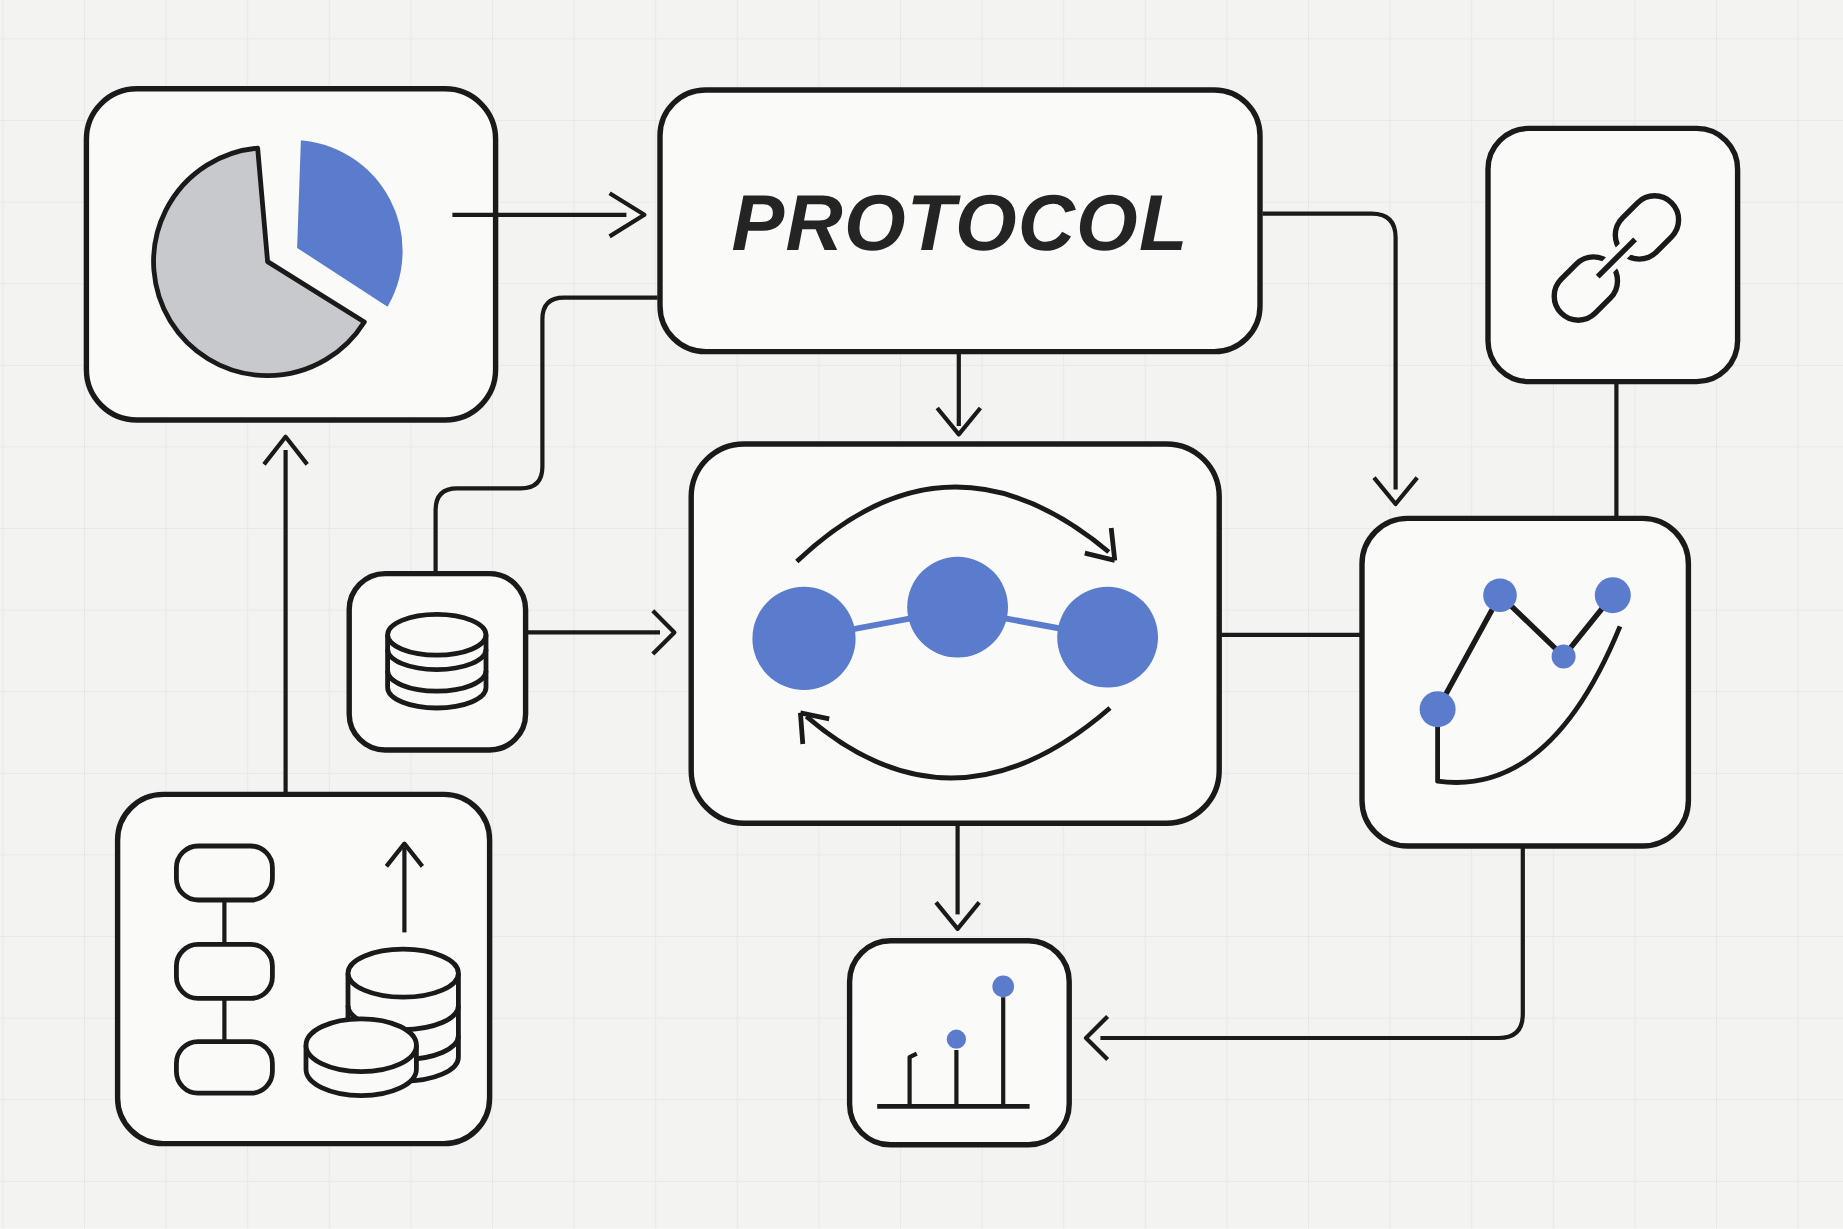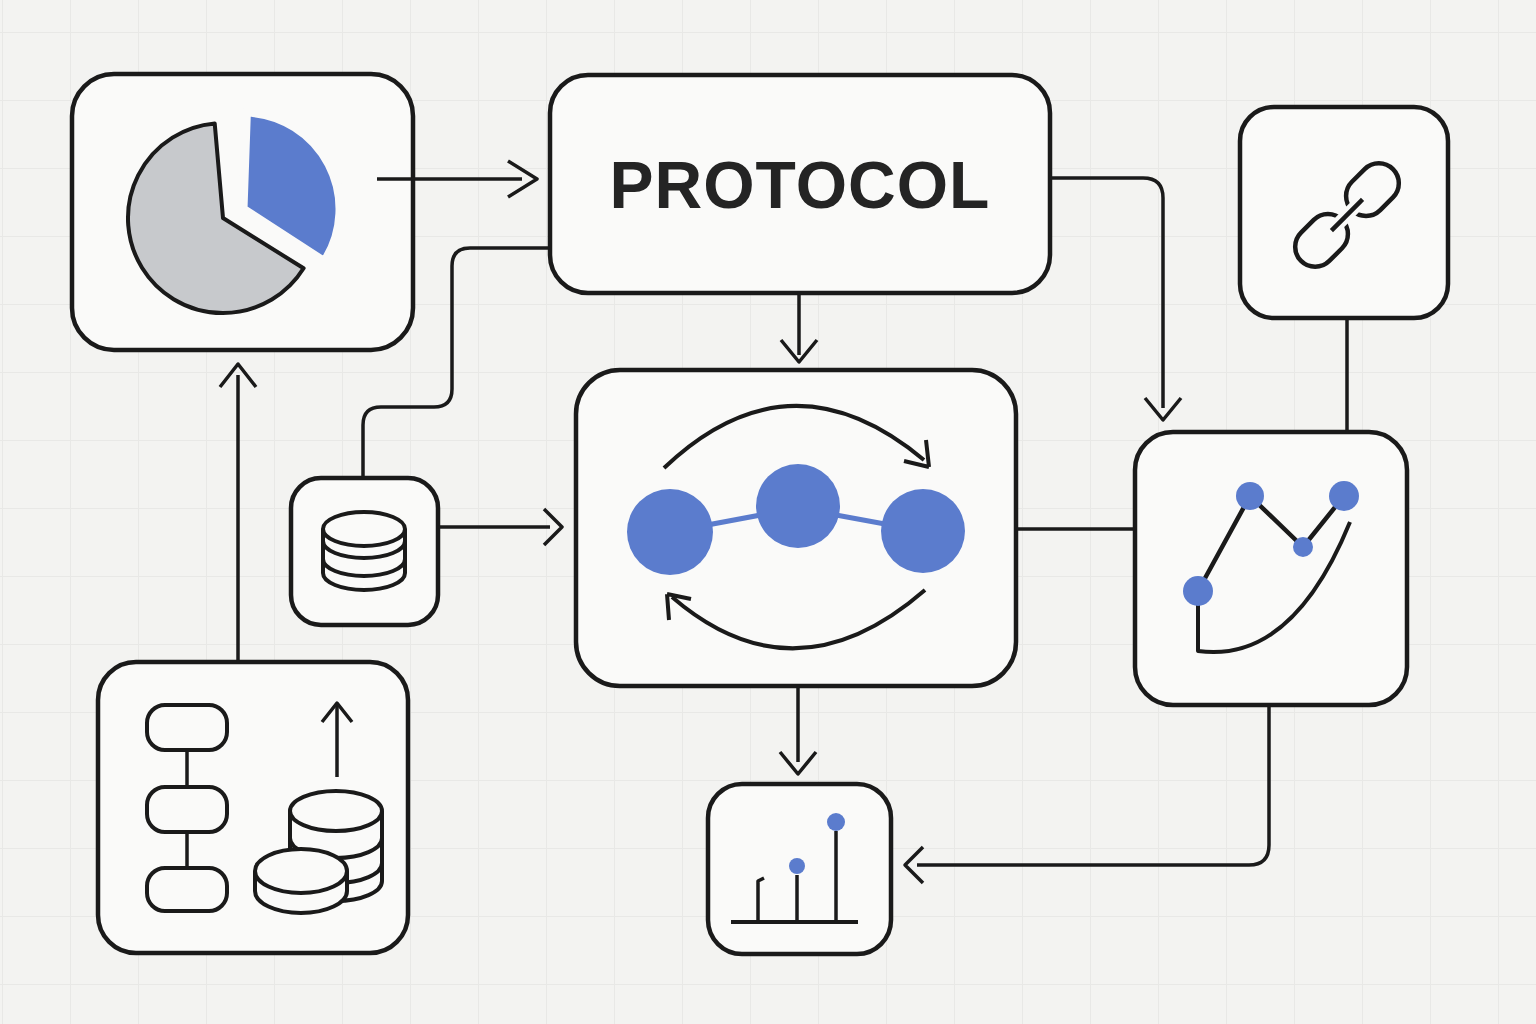--- a/index.html
+++ b/index.html
@@ -16,20 +16,21 @@
     position: relative;
     width: 1536px;
     height: 1024px;
     overflow: hidden;
     background-color: var(--bg);
     background-image:
       linear-gradient(var(--grid) 1px, transparent 1px),
       linear-gradient(90deg, var(--grid) 1px, transparent 1px);
     background-size: 68px 68px;
     background-position: 2px 32px;
+    font-style: italic;
   }
   svg { position: absolute; inset: 0; }
   .node-box { fill: var(--box); stroke: var(--ink); stroke-width: 4.5; }
   .stroke { fill: none; stroke: var(--ink); stroke-linejoin: round; }
   .w3 { stroke-width: 3.5; }
   .w4 { stroke-width: 4; }
   .w45 { stroke-width: 4.5; }
   .connector { fill: none; stroke: var(--ink); stroke-width: 3.5; stroke-linejoin: round; }
   .blue-fill { fill: var(--blue); }
   .blue-line { fill: none; stroke: var(--blue); stroke-width: 5; }

